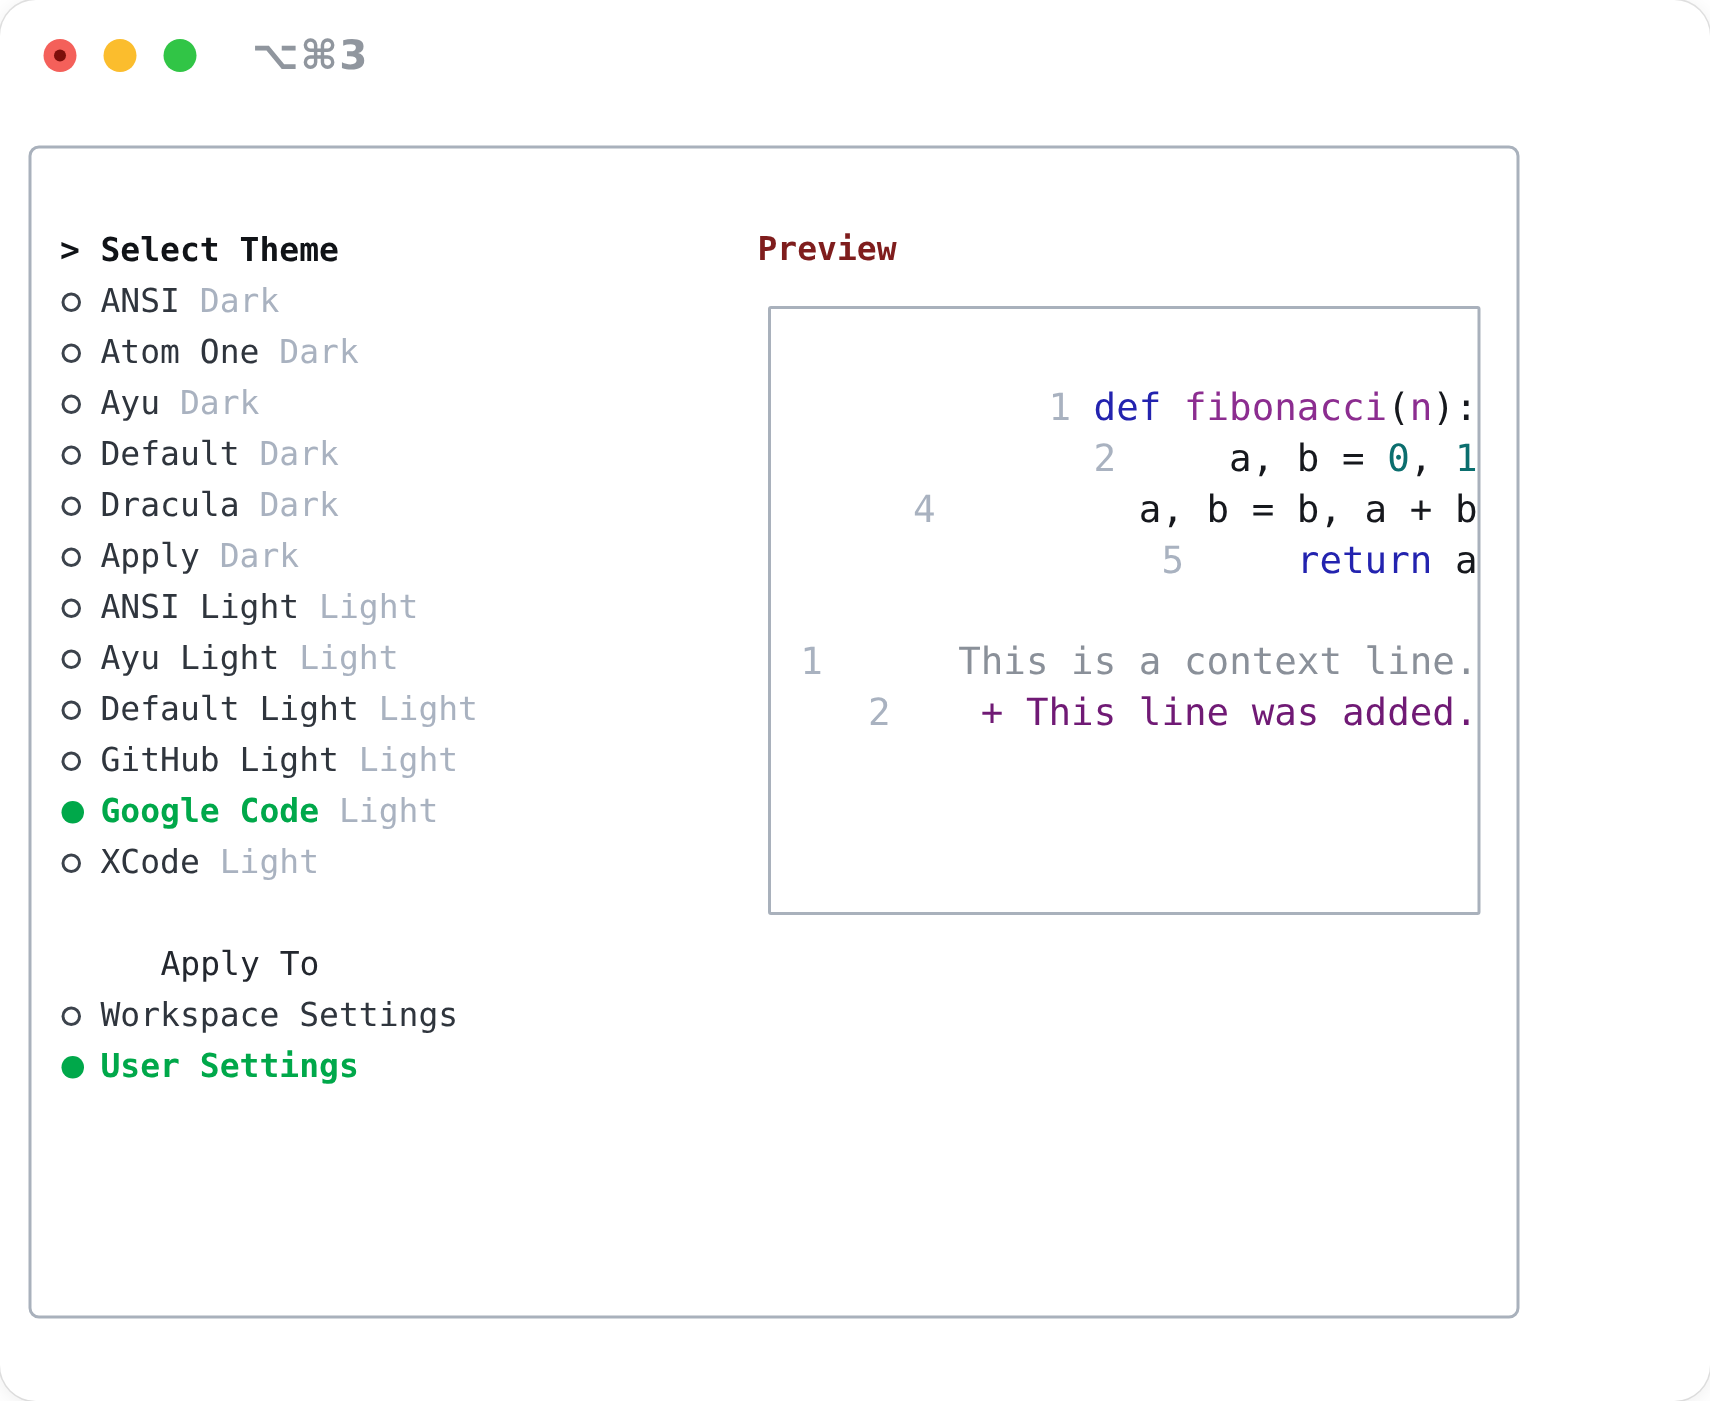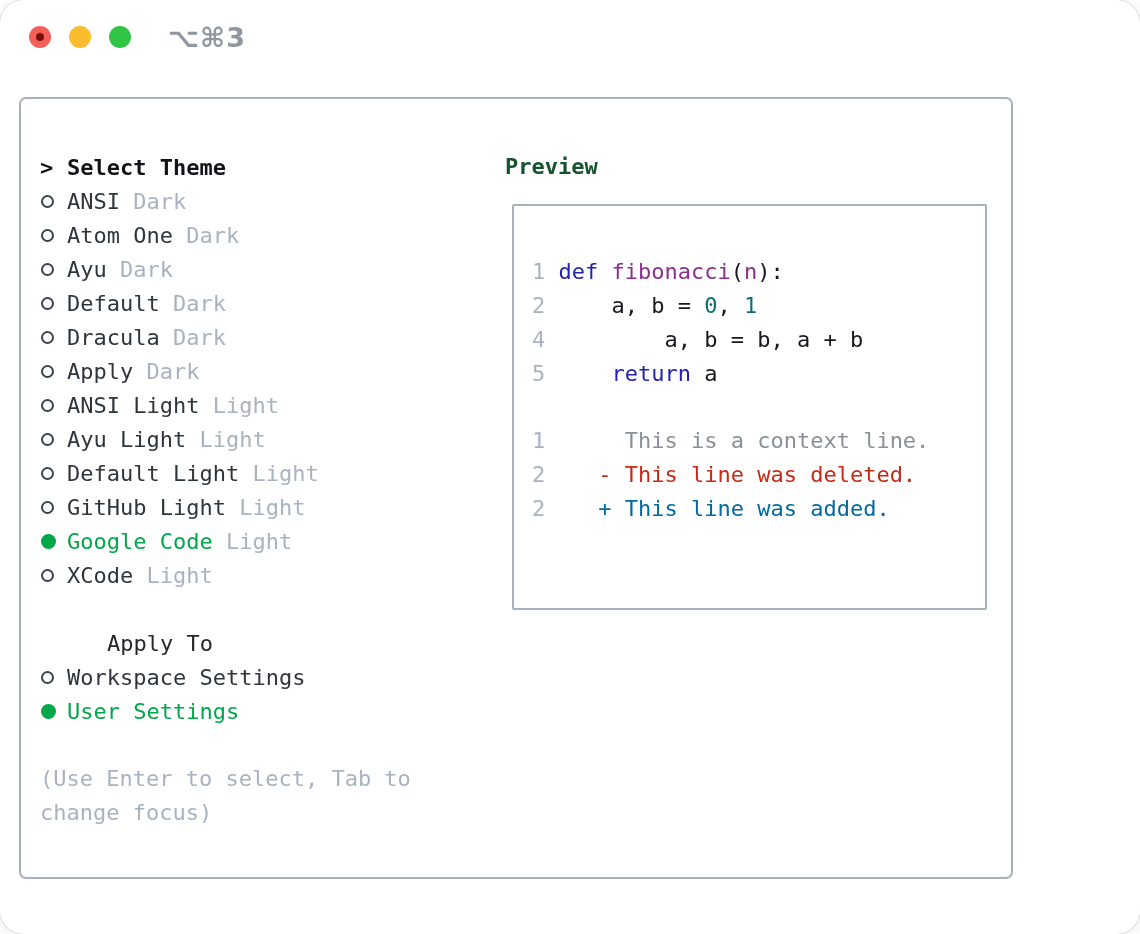--- a/index.html
+++ b/index.html
@@ -41,47 +41,47 @@
   .row { display: flex; align-items: center; height: 34px; font-size: 22px; white-space: pre; }
   .bullet-slot { width: 27px; display: flex; align-items: center; }
   .radio {
     width: 13px; height: 13px; border-radius: 50%;
     border: 2px solid #3c434c; background: transparent; margin-left: 1px;
   }
   .radio.on { border: none; width: 15px; height: 15px; background: var(--accent, #00a84a); }
   .cursor-glyph { font-weight: 700; color: #101317; font-size: 22px; }
   .hdr { font-weight: 700; color: #101317; }
   .item-name { color: #2f353d; text-align: center; }
-  .item-name.selected { color: var(--accent, #00a84a); }
+  .item-name.selected { color: var(--accent, #00a84a); font-weight: bold; }
   .item-variant { color: #a9b2c0; }
   .subhdr { color: #23272e; font-weight: 500; margin-left: 40px; }
   .spacer { height: 34px; }
   .help {
     width: 392px; font-size: 22px; line-height: 34px; color: #a9b2c0;
     white-space: normal; word-break: break-word;
   }
 
   
   .right-col { position: absolute; left: 484px; top: 51px; }
-  .preview-label { font-size: 22px; font-weight: 700; color: #14532d; height: 34px; line-height: 34px; }
+  .preview-label { font-size: 22px; font-weight: 700; color: #7f1d1d; height: 34px; line-height: 34px; }
   .preview-box {
     margin-left: 7px; margin-top: 20px; width: 475px; height: 406px;
     border: 2px solid #a9b1bc; border-radius: 2px; background: #ffffff;
     padding: 49px 0 0 18px; overflow: hidden;
   }
-  .codeline { height: 34px; line-height: 34px; font-size: 22px; white-space: pre; }
+  .codeline { height: 34px; line-height: 34px; font-size: 25px; white-space: pre; text-align: right; }
   .lineno { color: #a9b2c0; }
   .gapline { height: 33px; }
   .tok-keyword  { color: #2323af; }
   .tok-function { color: #8c2d90; }
   .tok-literal  { color: #0b6e6e; }
   .tok-plain    { color: #16181d; }
   .diff-context { color: #8a9099; }
   .diff-deleted { color: #c62a15; }
-  .diff-added   { color: #0369a1; margin-top: 36px; }
+  .diff-added   { color: #701a75; margin-top: 36px; }
 </style>
 </head>
 <body>
 
 <div class="window">
 
   <div class="titlebar">
     <div class="lights">
       <span class="light red"></span>
       <span class="light yellow"></span>
@@ -120,35 +120,33 @@
         <span class="subhdr">Apply To</span>
       </div>
 
       <div id="apply-list">
           <div class="row"><span class="bullet-slot"><span class="radio"></span></span><span class="item-name">Workspace Settings</span></div>
           <div class="row"><span class="bullet-slot"><span class="radio on"></span></span><span class="item-name selected">User Settings</span></div>
         </div>
 
       <div class="spacer"></div>
 
-      <div class="help">(Use Enter to select, Tab to change focus)</div>
     </div>
 
     <div class="right-col">
       <div class="preview-label">Preview</div>
       <div class="preview-box">
         <div id="code-lines">
             <div class="codeline"><span class="lineno">1 </span><span class="tok-keyword">def </span><span class="tok-function">fibonacci</span><span class="tok-plain">(</span><span class="tok-function">n</span><span class="tok-plain">):</span></div>
             <div class="codeline"><span class="lineno">2 </span><span class="tok-plain">    a, b = </span><span class="tok-literal">0</span><span class="tok-plain">, </span><span class="tok-literal">1</span></div>
             <div class="codeline"><span class="lineno">4 </span><span class="tok-plain">        a, b = b, a + b</span></div>
             <div class="codeline"><span class="lineno">5 </span><span class="tok-plain">    </span><span class="tok-keyword">return</span><span class="tok-plain"> a</span></div>
           </div>
         <div class="gapline"></div>
         <div id="diff-lines">
             <div class="codeline"><span class="lineno">1    </span><span class="diff-context">  This is a context line.</span></div>
-            <div class="codeline"><span class="lineno">2    </span><span class="diff-deleted">- This line was deleted.</span></div>
             <div class="codeline"><span class="lineno">2    </span><span class="diff-added">+ This line was added.</span></div>
           </div>
       </div>
     </div>
 
   </div>
 </div>
 
 </body></html>

